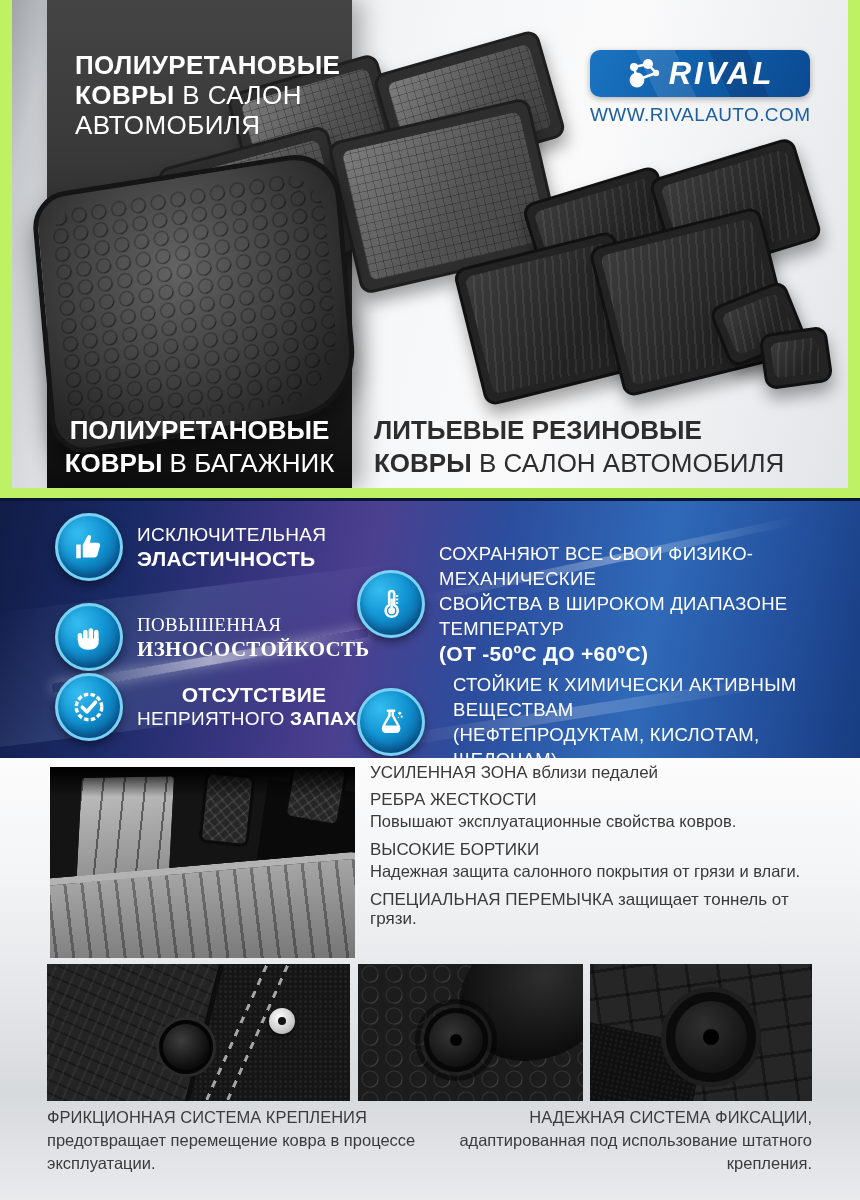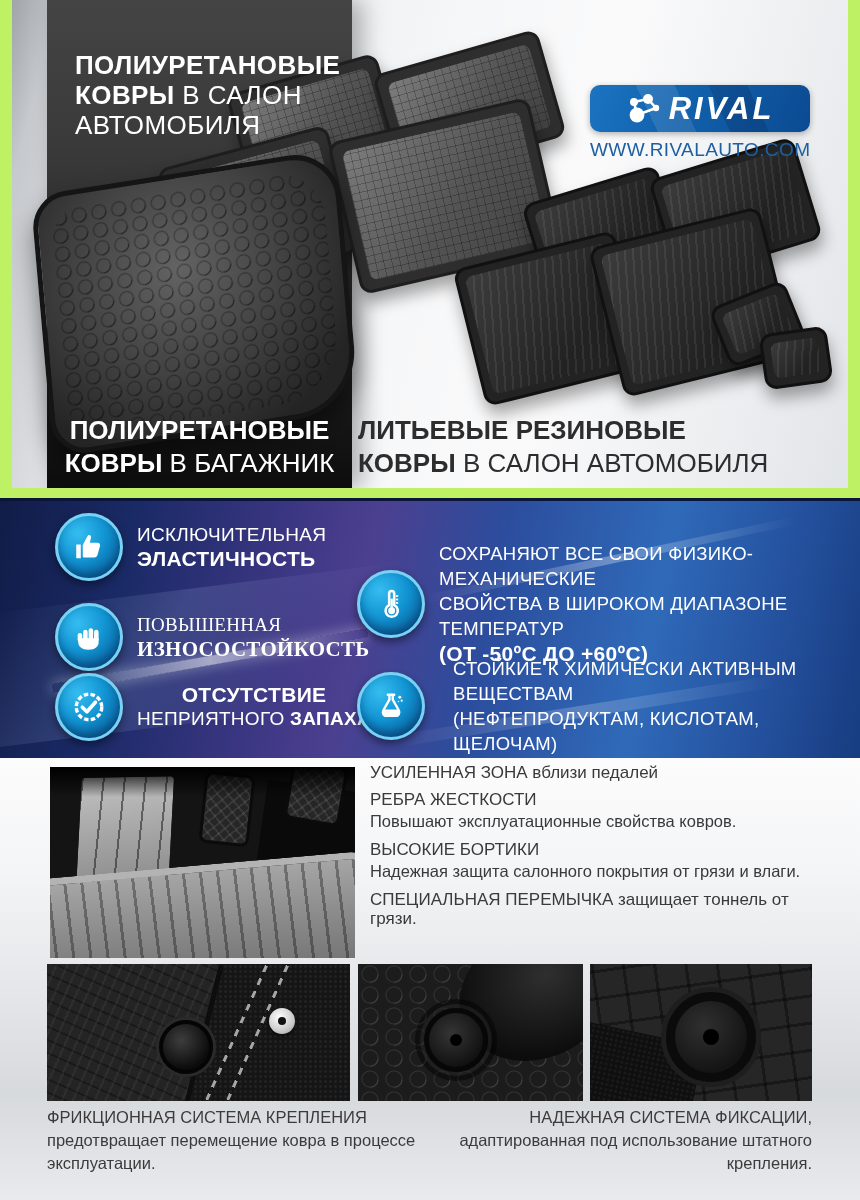--- a/index.html
+++ b/index.html
@@ -9,24 +9,24 @@
   
   .hero{position:absolute;left:12px;top:0;width:836px;height:488px;overflow:hidden;
         background:linear-gradient(105deg,#9fa4a9 0%,#c6c9cd 5%,#e9ebed 22%,#f6f7f8 48%,#fafafb 65%,#e2e5e8 100%);}
   .hero-panel{position:absolute;left:35px;top:0;width:305px;height:100%;z-index:1;
         background:linear-gradient(180deg,#444 0%,#3a3a3a 30%,#262626 62%,#0d0d0d 100%);
         box-shadow:10px 0 22px rgba(0,0,0,.30);}
   .hero-title{position:absolute;left:63px;top:50px;z-index:6;color:#fff;font-size:26px;line-height:30px;letter-spacing:.4px;}
   .hero-title b{font-weight:bold;}
   .label-trunk{position:absolute;left:35px;top:414px;width:305px;z-index:7;text-align:center;
         color:#fff;font-size:26px;line-height:33px;}
-  .label-rubber{position:absolute;left:346px;top:414px;z-index:7;color:#2d2d2d;font-size:26px;line-height:33px;}
-
-  
-  .logo{position:absolute;left:578px;top:50px;width:220px;z-index:7;text-align:left;margin-top:35px;}
+  .label-rubber{position:absolute;left:362px;top:414px;z-index:7;color:#2d2d2d;font-size:26px;line-height:33px;}
+
+  
+  .logo{position:absolute;left:578px;top:50px;width:220px;z-index:7;text-align:left;}
   .logo-badge{position:relative;height:47px;border-radius:10px;overflow:hidden;
         display:flex;align-items:center;justify-content:center;gap:7px;
         background:linear-gradient(115deg,#1b74c1 0%,#1160ab 45%,#0b4a92 100%);
         box-shadow:0 2px 6px rgba(0,0,0,.3);}
   .logo-badge::before{content:"";position:absolute;inset:0;
         background:linear-gradient(65deg,transparent 28%,rgba(255,255,255,.10) 28% 44%,transparent 44% 58%,rgba(0,0,30,.14) 58% 74%,transparent 74%);}
   .logo-brand{position:relative;color:#fff;font-size:31px;font-weight:bold;font-style:italic;letter-spacing:3px;}
   .logo-site{margin-top:7px;color:#1d5fa0;font-size:19px;letter-spacing:.4px;}
 
   
@@ -264,21 +264,21 @@
             <line x1="15.6" y1="11.2" x2="17.4" y2="11.2" stroke="#fff" stroke-width="1.3"></line>
           </svg>
       </div>
       <div class="btext">
         <div class="l">СОХРАНЯЮТ ВСЕ СВОИ ФИЗИКО-МЕХАНИЧЕСКИЕ</div>
         <div class="l">СВОЙСТВА В ШИРОКОМ ДИАПАЗОНЕ ТЕМПЕРАТУР</div>
         <div class="lb">(ОТ -50ºС ДО +60ºС)</div>
       </div>
     </div>
 
-    <div class="bitem" style="left:357px;top:155px;gap:28px;">
+    <div class="bitem" style="left:357px;top:171px;gap:28px;">
       <div class="bicon">
         <svg width="32" height="32" viewBox="0 0 24 24">
             <path d="M9.6 3.6h4.8M10.8 3.8v3.4L6.4 15c-1 1.7-.4 4.4 2.2 4.4h6.9c2.6 0 3.2-2.7 2.2-4.4l-4.4-7.8V3.8" fill="none" stroke="#fff" stroke-width="1.8" stroke-linecap="round"></path>
             <path d="M7.2 14.6h9.7l1.3 2.4c.6 1-.1 2.4-1.3 2.4H7.1c-1.2 0-1.9-1.4-1.3-2.4z" fill="#fff"></path>
             <circle cx="18.6" cy="5.4" r="1.1" fill="#fff"></circle>
             <circle cx="20" cy="8" r=".8" fill="#fff"></circle>
             <circle cx="17.6" cy="8.6" r=".6" fill="#fff"></circle>
           </svg>
       </div>
       <div class="btext">

